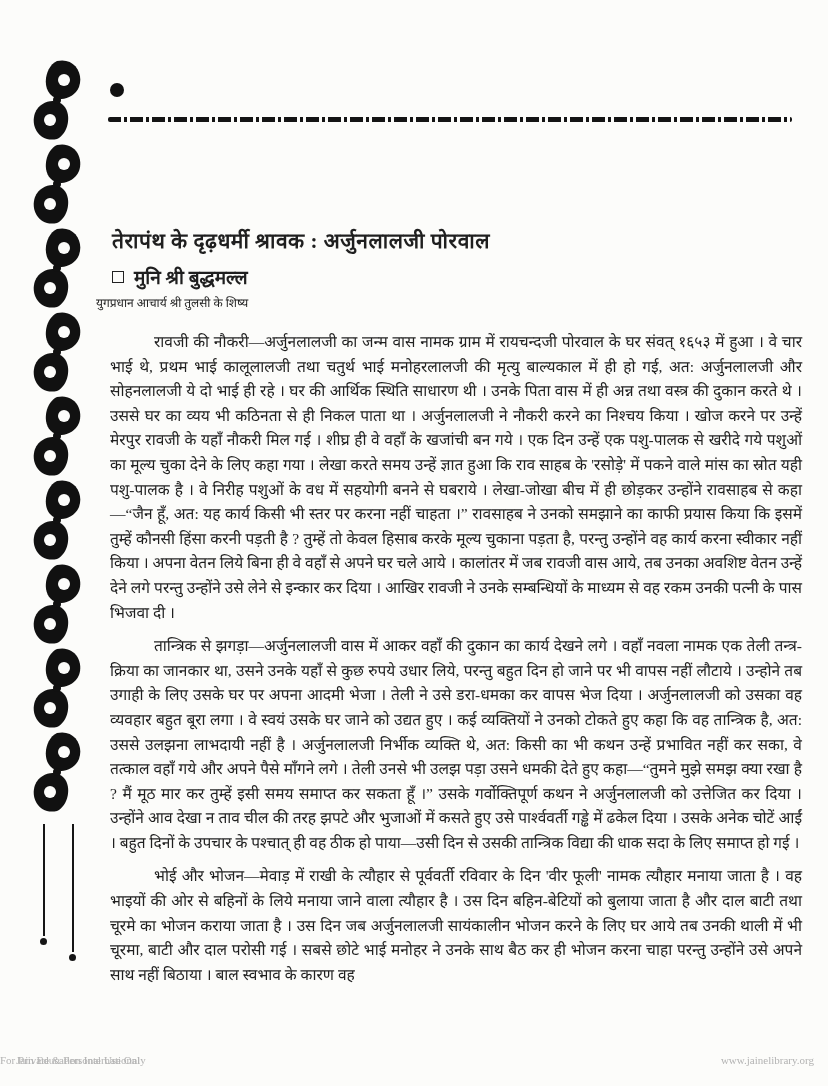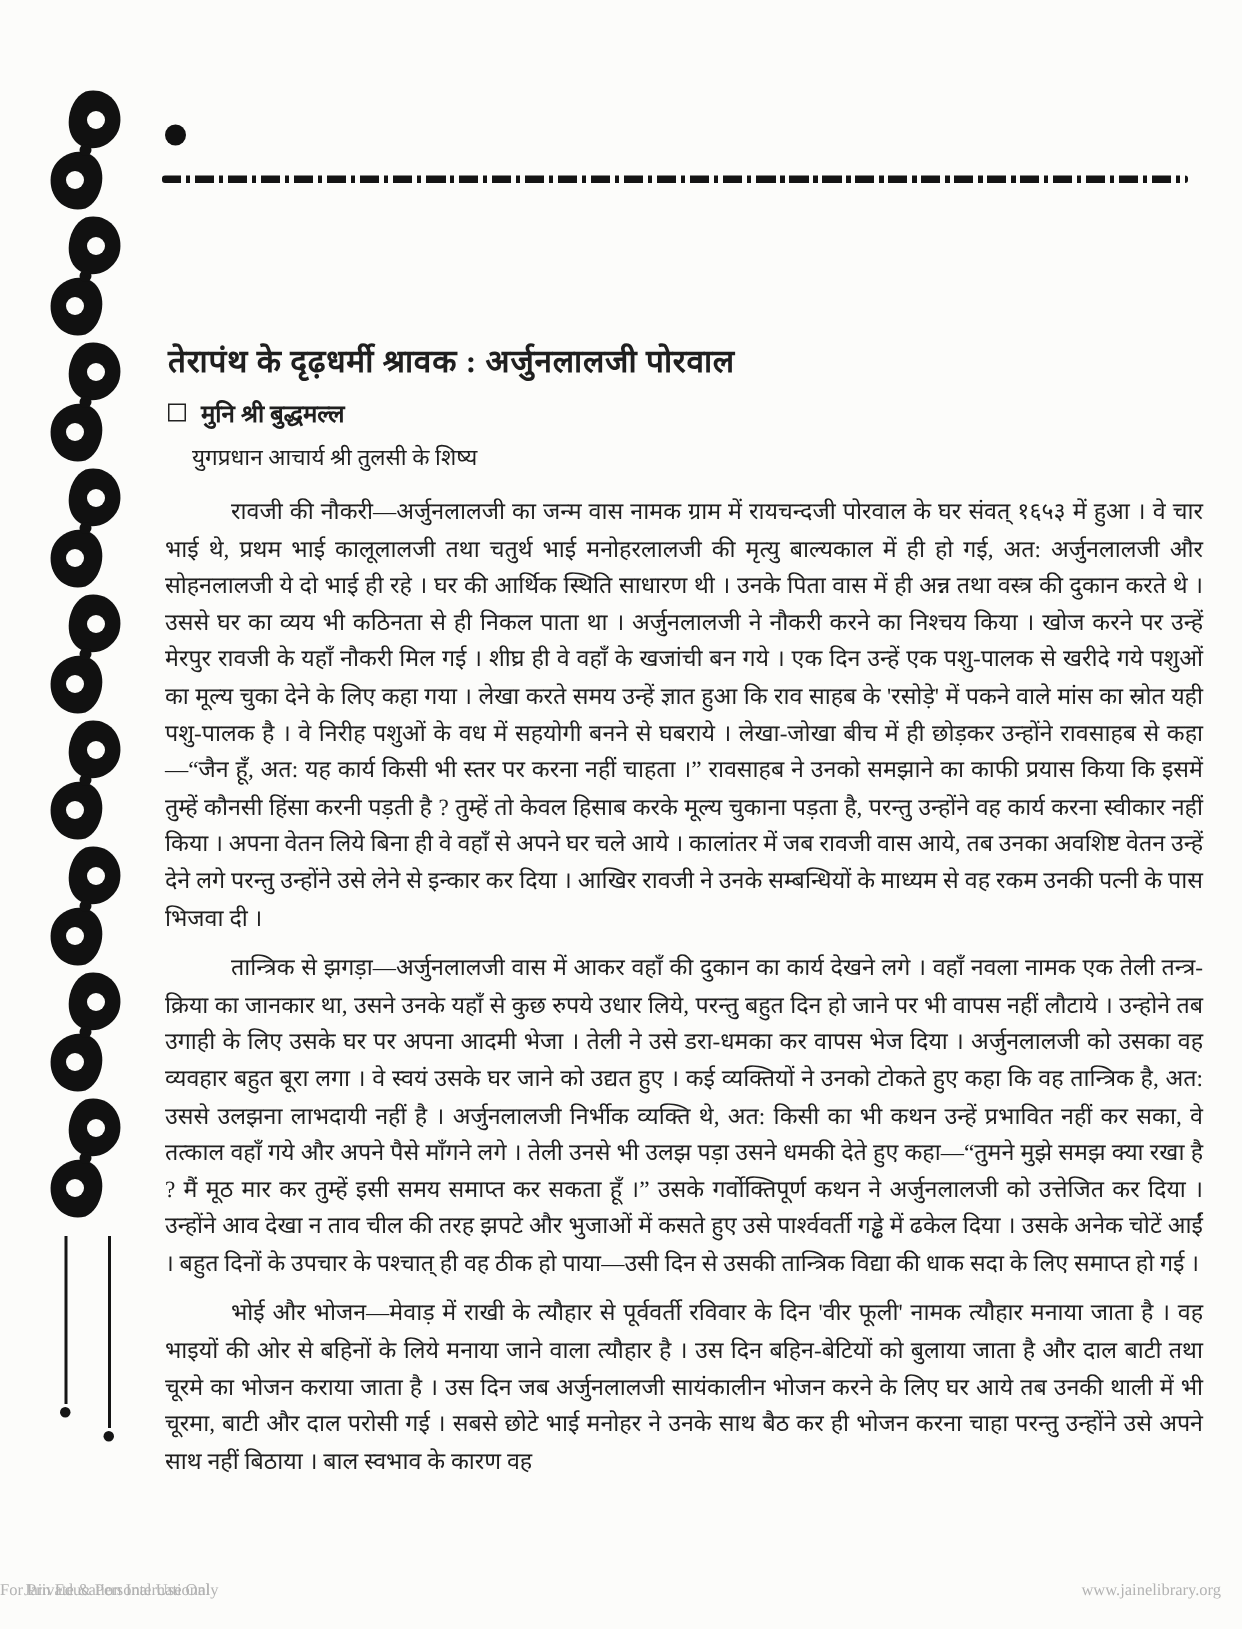--- a/index.html
+++ b/index.html
@@ -35,24 +35,24 @@
     font-size:21px; font-weight:bold; letter-spacing:0.5px;
   }
   .author-row {
     position:absolute; left:112px; top:264px; width:600px;
     display:flex; align-items:center; gap:10px;
   }
   .square-bullet {
     width:12px; height:12px; border:1.5px solid #222; background:transparent;
     display:inline-block; flex:0 0 auto;
   }
-  .author { font-size:16px; font-weight:bold; }
+  .author { font-size:19px; font-weight:bold; }
   .subtitle {
-    position:absolute; left:128px; top:294px; width:600px;
-    font-size:15px;
+    position:absolute; left:96px; top:294px; width:600px;
+    font-size:12px;
   }
   
   .body-text {
     position:absolute; left:110px; top:330px; width:692px;
   }
   .para {
     font-size:15.5px; line-height:24.6px;
     text-align:justify; text-indent:44px;
     margin-bottom:9px;
   }

